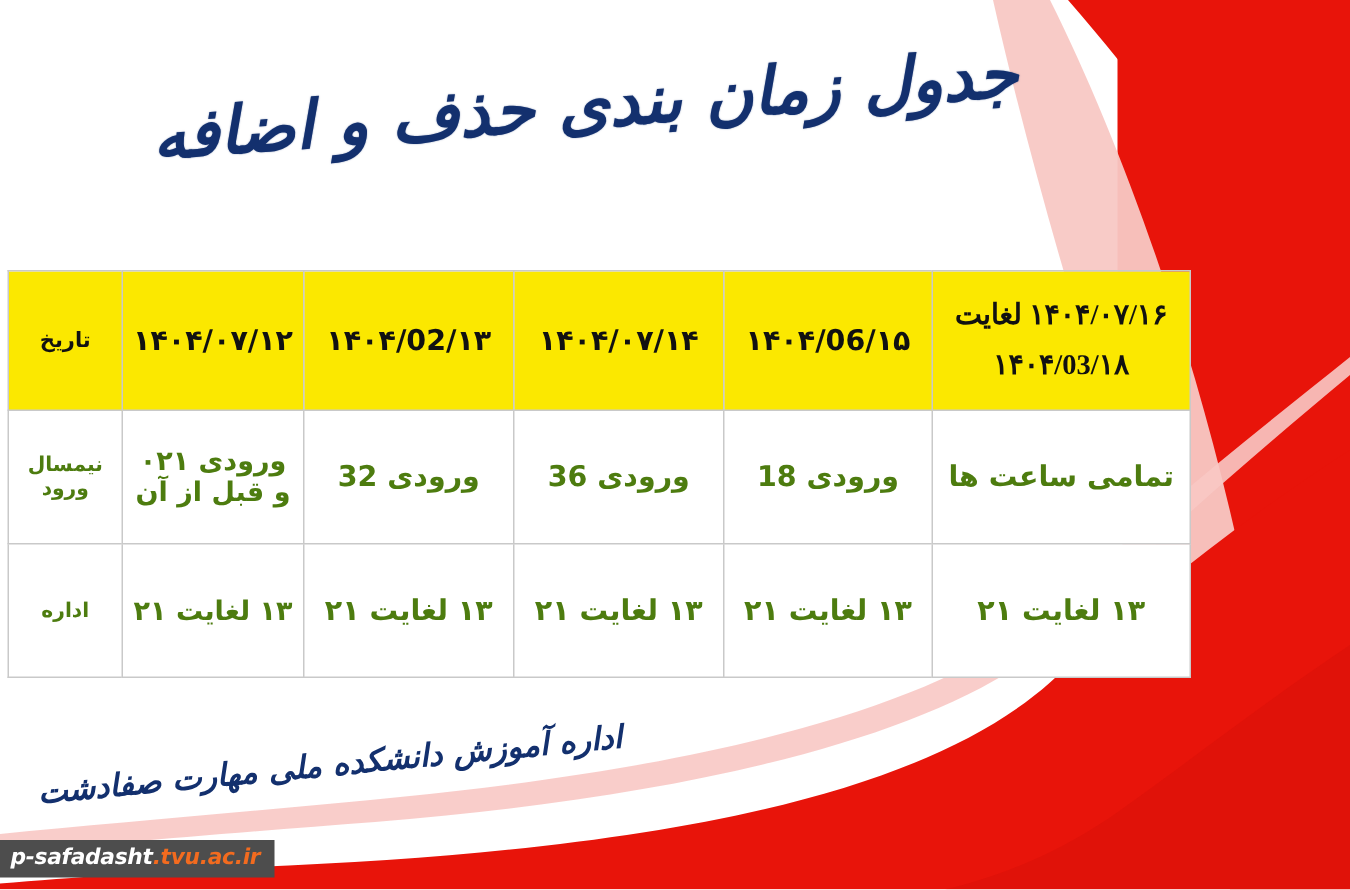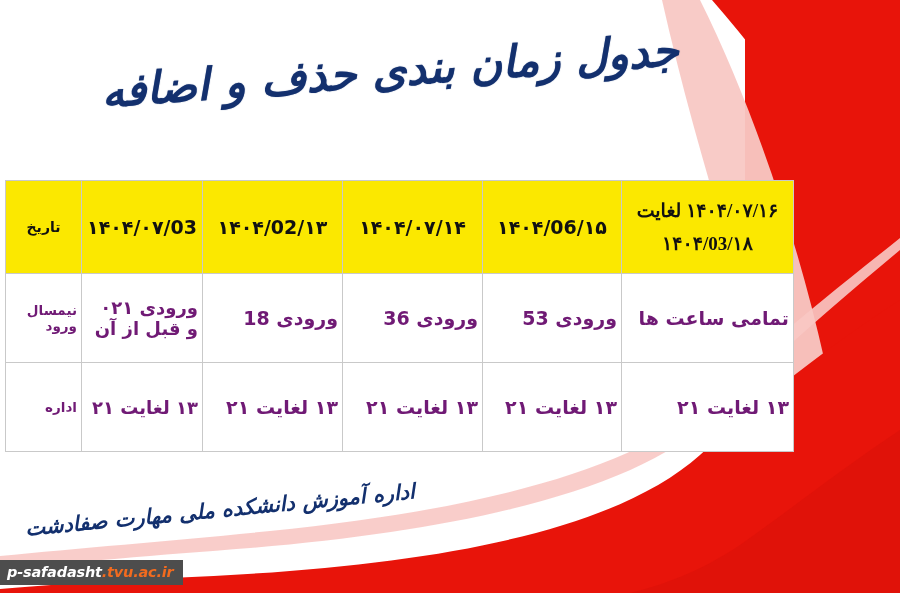--- a/index.html
+++ b/index.html
@@ -78,24 +78,23 @@
   .sched-table tr.header-row td.label-cell {
     font-size: 14px;
   }
   .sched-table tr.header-row td.range-cell {
     font-size: 19px;
     line-height: 1.75;
     font-family: Liberation Serif, serif;
   }
   .sched-table tr.body-row td {
     height: 84px;
-    color: #701a75;
+    color: #4d7c0f;
     font-weight: bold;
     font-size: 19px;
-    text-align: right;
   }
   .sched-table tr.body-row td.label-cell {
     font-size: 13.5px;
   }
   .sched-table tr.body-row td.small-cell {
     font-size: 18px;
   }
   col.c-date-range { width: 172px; }
   col.c-d15 { width: 139px; }
   col.c-d14 { width: 140px; }
@@ -187,28 +186,28 @@
     </colgroup>
     <tbody>
       <tr class="header-row">
         <td class="range-cell">
           <div>۱۴۰۴/۰۷/۱۶ لغایت</div>
           <div>۱۴۰۴/03/۱۸</div>
         </td>
         <td>۱۴۰۴/06/۱۵</td>
         <td>۱۴۰۴/۰۷/۱۴</td>
         <td>۱۴۰۴/02/۱۳</td>
-        <td>۱۴۰۴/۰۷/03</td>
+        <td>۱۴۰۴/۰۷/۱۲</td>
         <td class="label-cell">تاریخ</td>
       </tr>
       <tr class="body-row">
         <td>تمامی ساعت ها</td>
-        <td>ورودی 53</td>
+        <td>ورودی 18</td>
         <td>ورودی 36</td>
-        <td>ورودی 18</td>
+        <td>ورودی 32</td>
         <td class="small-cell">ورودی ۰۲۱ و قبل از آن</td>
         <td class="label-cell">نیمسال ورود</td>
       </tr>
       <tr class="body-row">
         <td>۱۳ لغایت ۲۱</td>
         <td>۱۳ لغایت ۲۱</td>
         <td>۱۳ لغایت ۲۱</td>
         <td>۱۳ لغایت ۲۱</td>
         <td class="small-cell">۱۳ لغایت ۲۱</td>
         <td class="label-cell">اداره</td>

